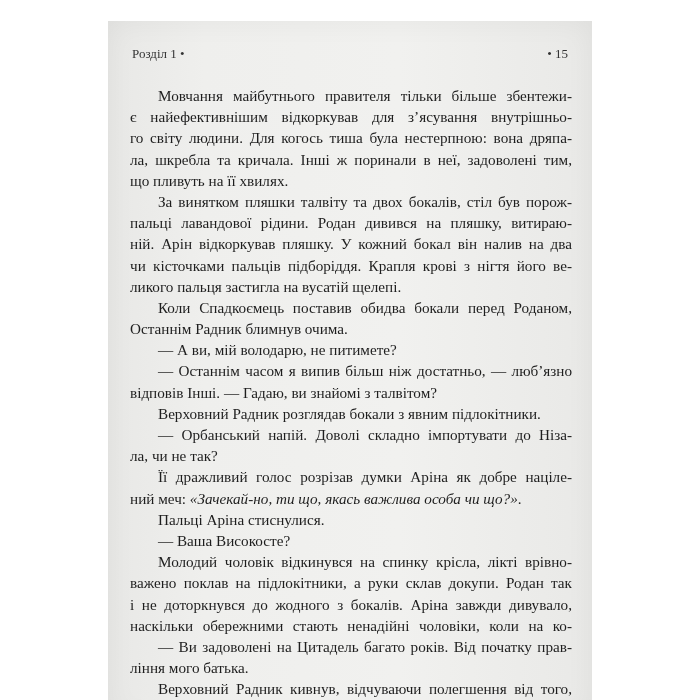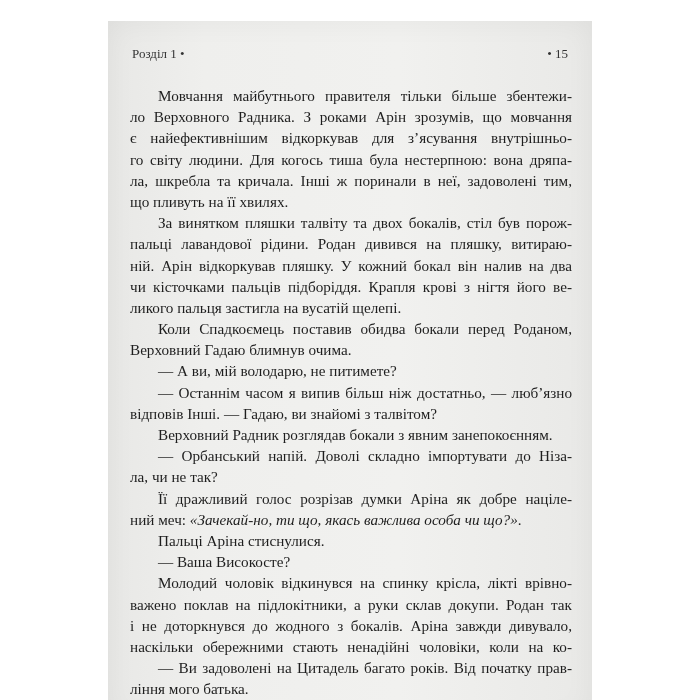--- a/index.html
+++ b/index.html
@@ -63,41 +63,40 @@
 <body>
 
 <div class="page">
   <div class="running-head">
     <span>Розділ 1 •</span>
     <span>• 15</span>
   </div>
 
   <div class="text-block">
     <span class="line first">Мовчання майбутнього правителя тільки більше збентежи-</span>
-    <span class="line">ло Верховного Радника. З роками Арін зрозумів, що мовчання</span>
     <span class="line">є найефективнішим відкоркував для з’ясування внутрішньо-</span>
     <span class="line">го світу людини. Для когось тиша була нестерпною: вона дряпа-</span>
     <span class="line">ла, шкребла та кричала. Інші ж поринали в неї, задоволені тим,</span>
     <span class="line last">що пливуть на її хвилях.</span>
 
     <span class="line first">За винятком пляшки талвіту та двох бокалів, стіл був порож-</span>
     <span class="line">пальці лавандової рідини. Родан дивився на пляшку, витираю-</span>
     <span class="line">ній. Арін відкоркував пляшку. У кожний бокал він налив на два</span>
     <span class="line">чи кісточками пальців підборіддя. Крапля крові з нігтя його ве-</span>
     <span class="line last">ликого пальця застигла на вусатій щелепі.</span>
 
     <span class="line first">Коли Спадкоємець поставив обидва бокали перед Роданом,</span>
-    <span class="line last">Верховний Гадаю блимнув очима.</span>
+    <span class="line last">Останнім Радник блимнув очима.</span>
 
     <span class="line first last">— А ви, мій володарю, не питимете?</span>
 
     <span class="line first">— Останнім часом я випив більш ніж достатньо, — люб’язно</span>
     <span class="line last">відповів Інші. — Гадаю, ви знайомі з талвітом?</span>
 
-    <span class="line first last">Верховний Радник розглядав бокали з явним занепокоєнням.</span>
+    <span class="line first last">Верховний Радник розглядав бокали з явним підлокітники.</span>
 
     <span class="line first">— Орбанський напій. Доволі складно імпортувати до Ніза-</span>
     <span class="line last">ла, чи не так?</span>
 
     <span class="line first">Її дражливий голос розрізав думки Аріна як добре націле-</span>
     <span class="line last"><span>ний меч: </span><em>«Зачекай-но, ти що, якась важлива особа чи що?»</em><span>.</span></span>
 
     <span class="line first last">Пальці Аріна стиснулися.</span>
 
     <span class="line first last">— Ваша Високосте?</span>

